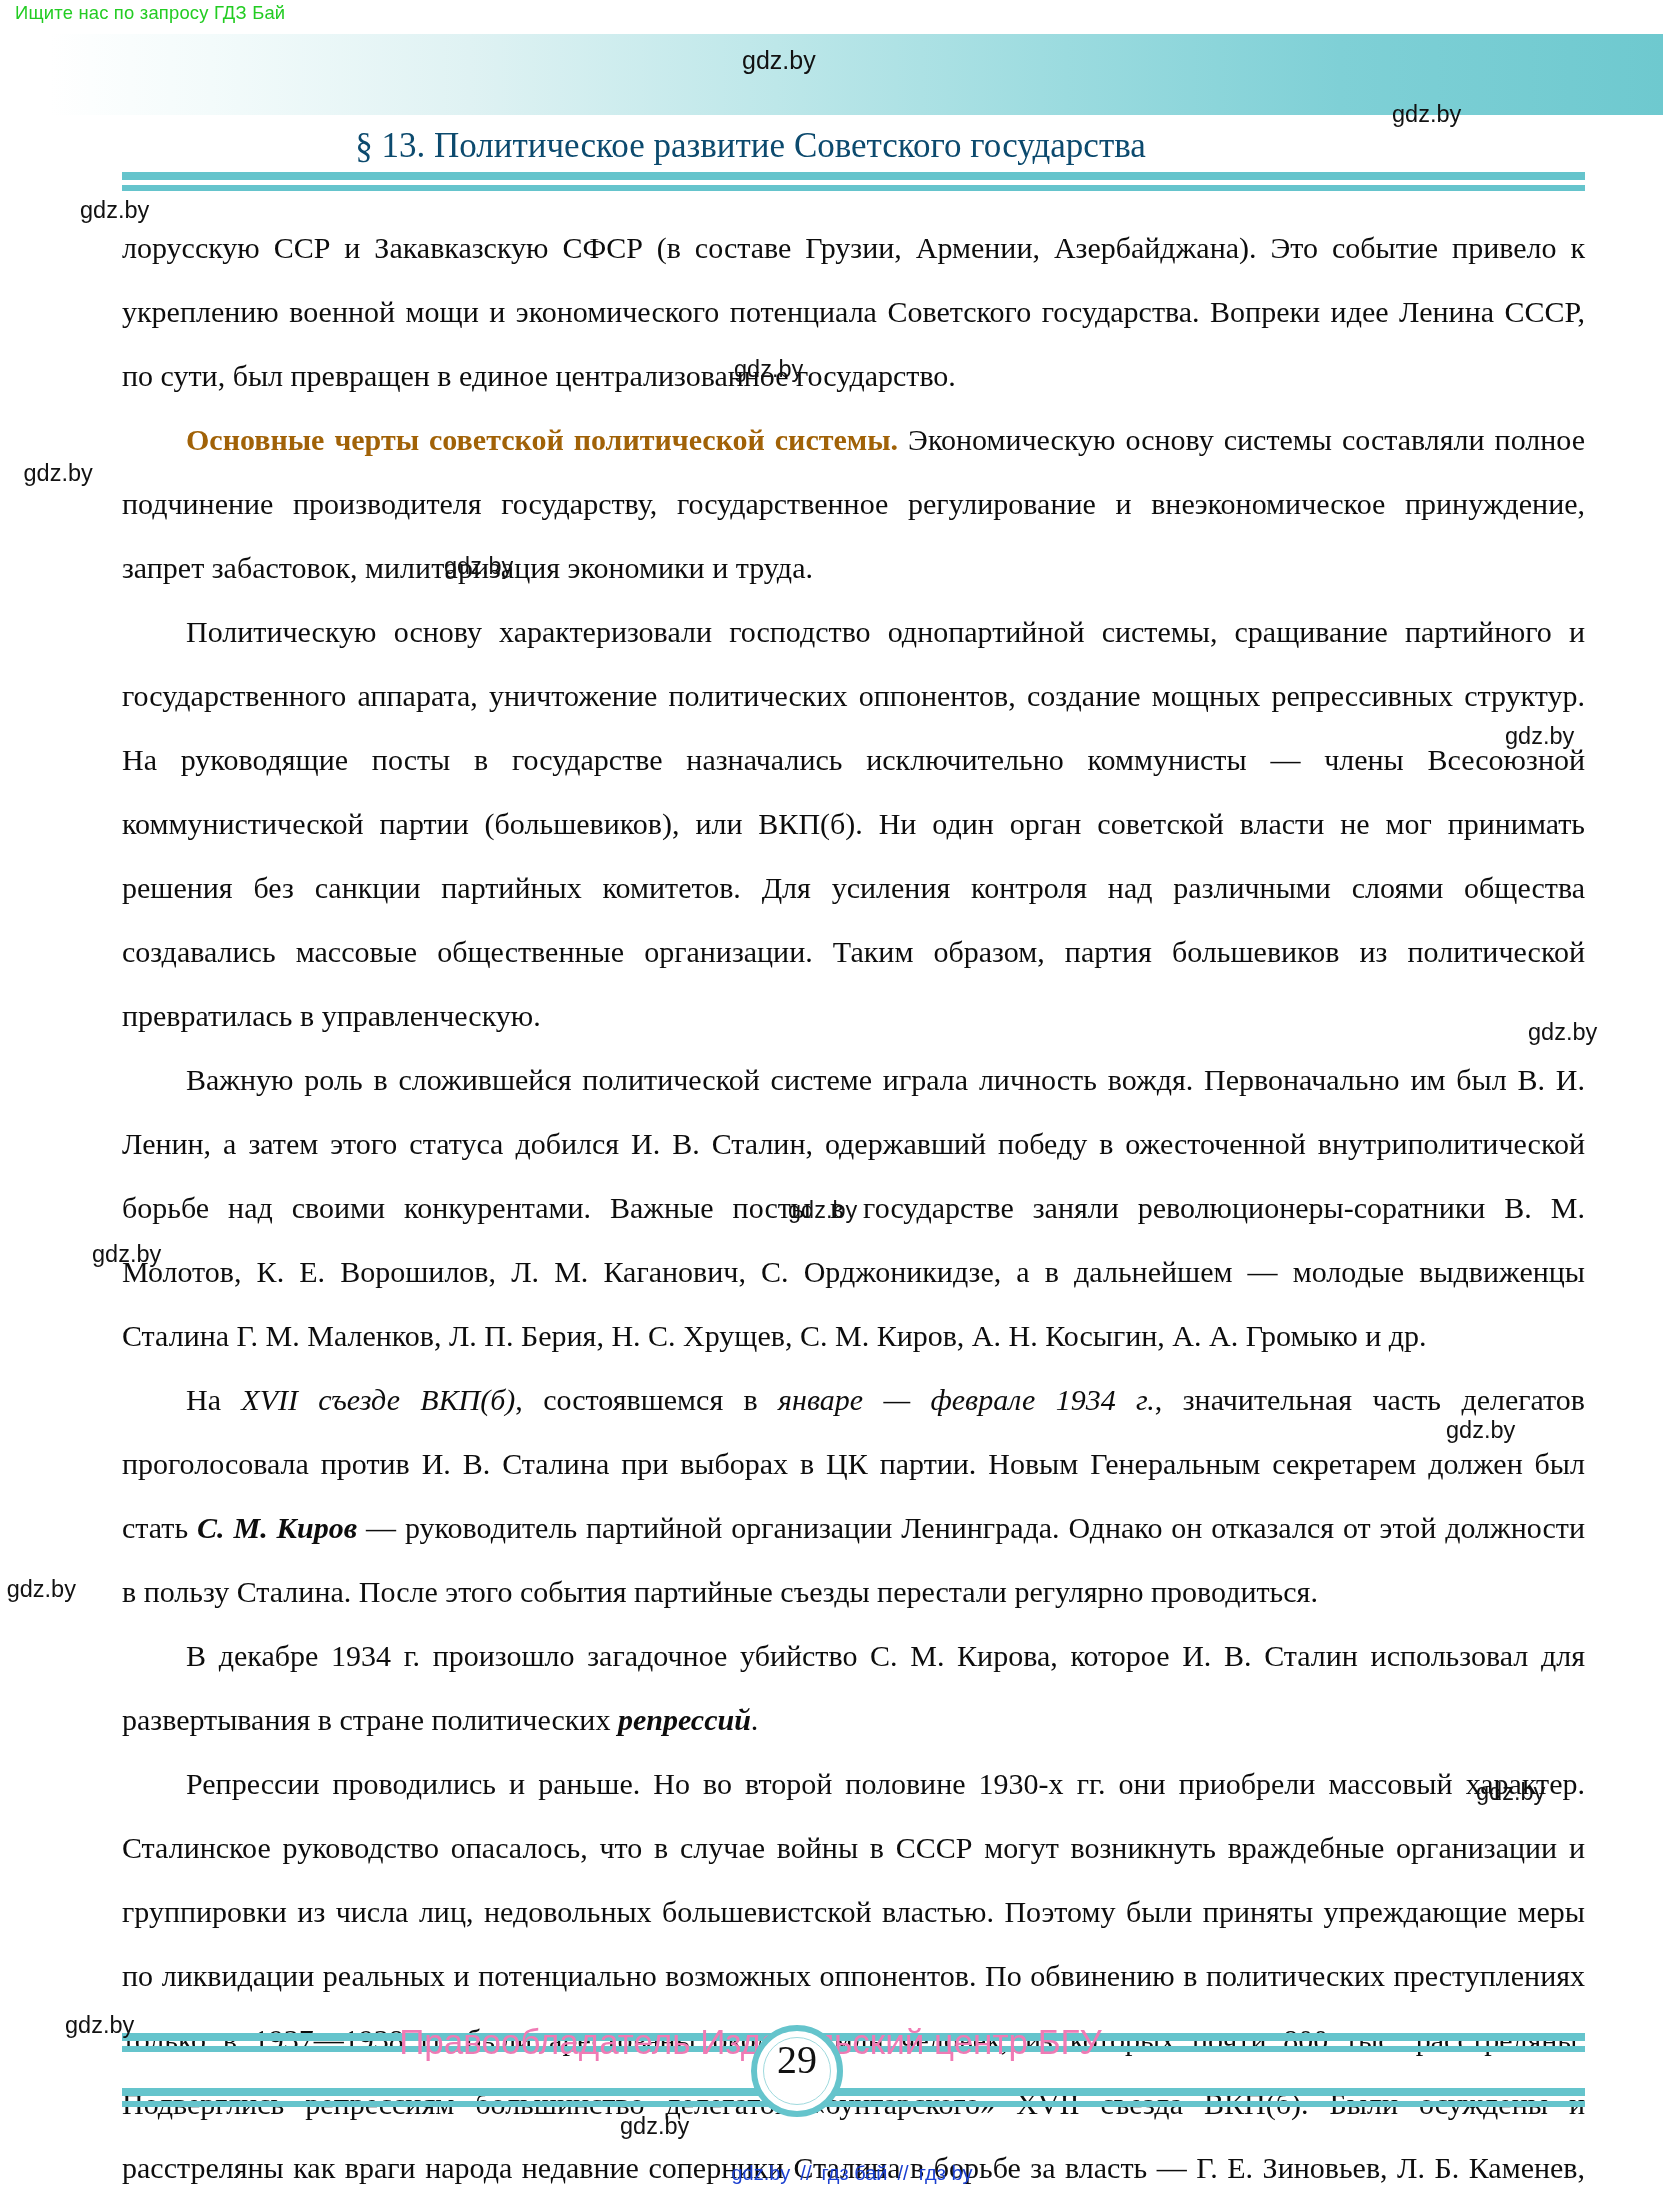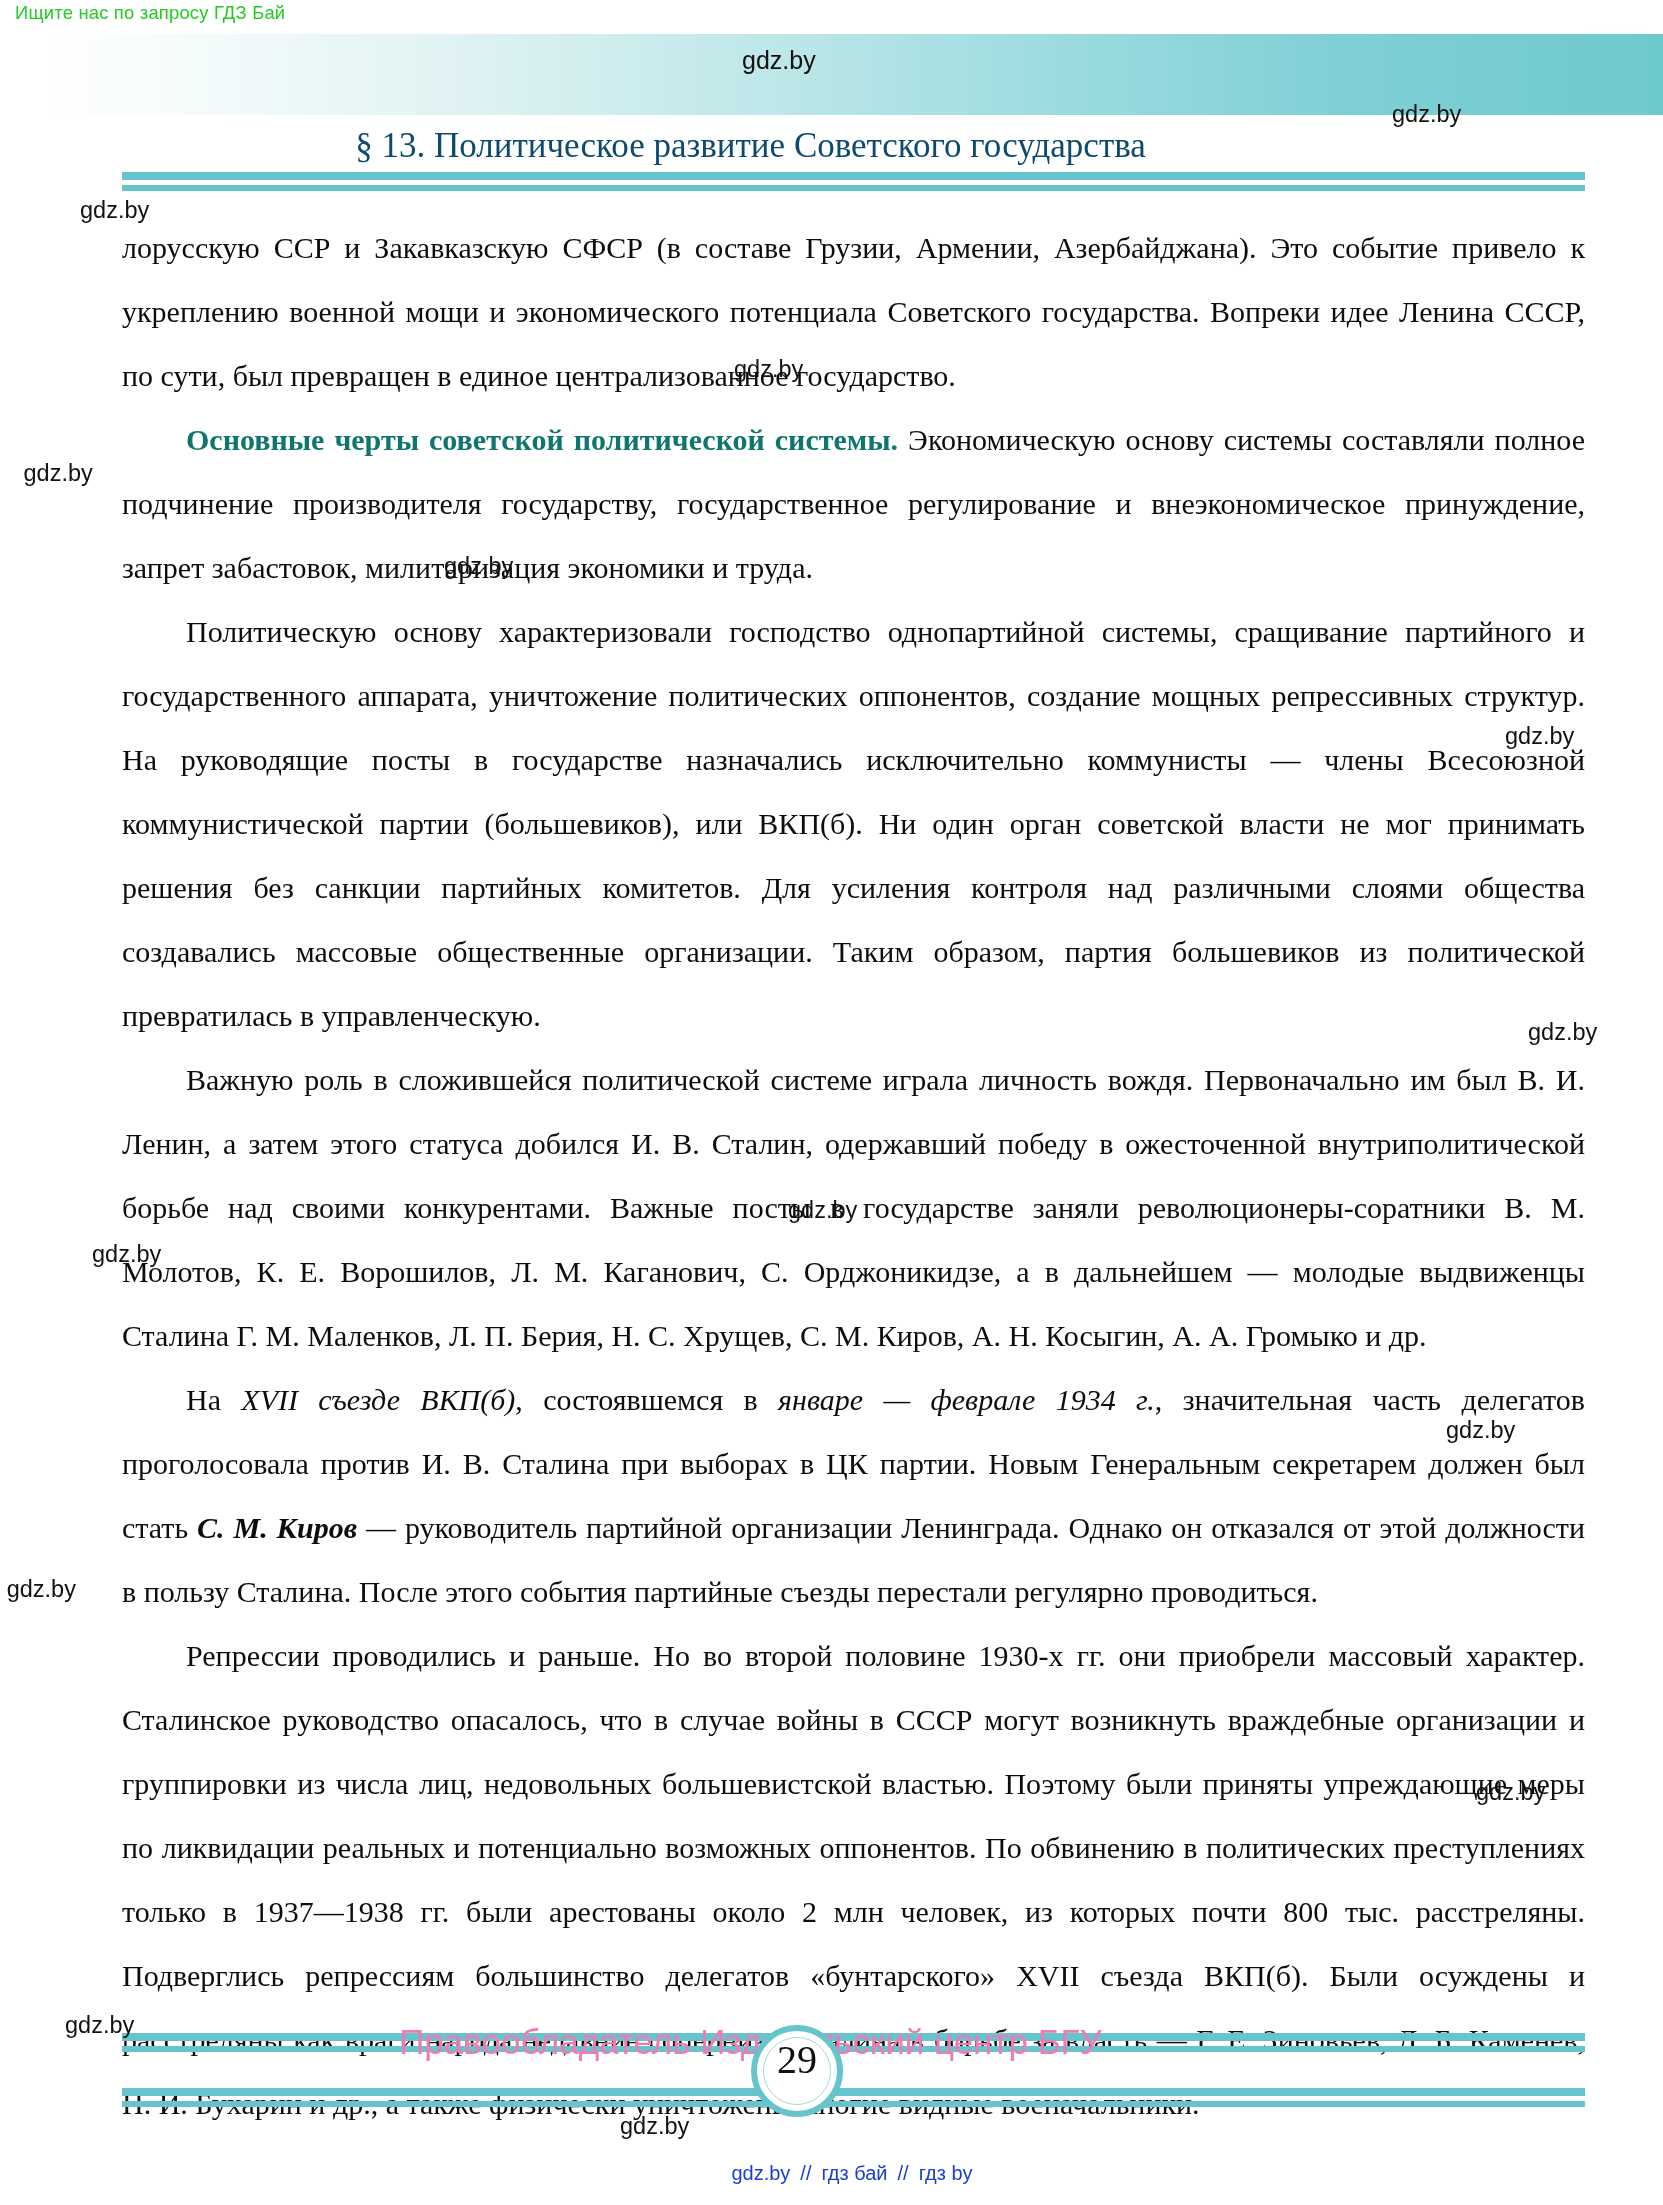--- a/index.html
+++ b/index.html
@@ -91,21 +91,21 @@
   .para {
     margin: 0;
     text-indent: 64px;
     text-align: justify;
     text-justify: inter-word;
   }
   .para.no-indent {
     text-indent: 0;
   }
   .heading-run {
-    color: #0f766e;
+    color: #a16207;
     font-weight: bold;
   }
   .ital { font-style: italic; }
   .bold-ital { font-style: italic; font-weight: bold; }
 
   
   .rule-group-bottom {
     position: absolute;
     top: 2033px;
     left: 122px;
@@ -200,20 +200,21 @@
   <div class="rule-gap"></div>
   <div class="rule-thin"></div>
 </div>
 
 <div class="text-column" id="body-text">
     <div class="para no-indent"><span>лорусскую ССР и Закавказскую СФСР (в составе Грузии, Армении, Азербайджана). Это событие привело к укреплению военной мощи и экономического потенциала Советского государства. Вопреки идее Ленина СССР, по сути, был превращен в единое централизованное государство.</span></div>
     <div class="para"><span class="heading-run">Основные черты советской политической системы.</span><span> Экономическую основу системы составляли полное подчинение производителя государству, государственное регулирование и внеэкономическое принуждение, запрет забастовок, милитаризация экономики и труда.</span></div>
     <div class="para"><span>Политическую основу характеризовали господство однопартийной системы, сращивание партийного и государственного аппарата, уничтожение политических оппонентов, создание мощных репрессивных структур. На руководящие посты в государстве назначались исключительно коммунисты — члены Всесоюзной коммунистической партии (большевиков), или ВКП(б). Ни один орган советской власти не мог принимать решения без санкции партийных комитетов. Для усиления контроля над различными слоями общества создавались массовые общественные организации. Таким образом, партия большевиков из политической превратилась в управленческую.</span></div>
     <div class="para"><span>Важную роль в сложившейся политической системе играла личность вождя. Первоначально им был В. И. Ленин, а затем этого статуса добился И. В. Сталин, одержавший победу в ожесточенной внутриполитической борьбе над своими конкурентами. Важные посты в государстве заняли революционеры-соратники В. М. Молотов, К. Е. Ворошилов, Л. М. Каганович, С. Орджоникидзе, а в дальнейшем — молодые выдвиженцы Сталина Г. М. Маленков, Л. П. Берия, Н. С. Хрущев, С. М. Киров, А. Н. Косыгин, А. А. Громыко и др.</span></div>
     <div class="para"><span>На </span><span class="ital">XVII съезде ВКП(б)</span><span>, состоявшемся в </span><span class="ital">январе — феврале 1934 г.</span><span>, значительная часть делегатов проголосовала против И. В. Сталина при выборах в ЦК партии. Новым Генеральным секретарем должен был стать </span><span class="bold-ital">С. М. Киров</span><span> — руководитель партийной организации Ленинграда. Однако он отказался от этой должности в пользу Сталина. После этого события партийные съезды перестали регулярно проводиться.</span></div>
+    <div class="para"><span>В декабре 1934 г. произошло загадочное убийство С. М. Кирова, которое И. В. Сталин использовал для развертывания в стране политических </span><span class="bold-ital">репрессий</span><span>.</span></div>
     <div class="para"><span>Репрессии проводились и раньше. Но во второй половине 1930-х гг. они приобрели массовый характер. Сталинское руководство опасалось, что в случае войны в СССР могут возникнуть враждебные организации и группировки из числа лиц, недовольных большевистской властью. Поэтому были приняты упреждающие меры по ликвидации реальных и потенциально возможных оппонентов. По обвинению в политических преступлениях только в 1937—1938 гг. были арестованы около 2 млн человек, из которых почти 800 тыс. расстреляны. Подверглись репрессиям большинство делегатов «бунтарского» XVII съезда ВКП(б). Были осуждены и расстреляны как враги народа недавние соперники Сталина в борьбе за власть — Г. Е. Зиновьев, Л. Б. Каменев, Н. И. Бухарин и др., а также физически уничтожены многие видные военачальники.</span></div>
   </div>
 
 <div class="copyright-wm">Правообладатель Издательский центр БГУ</div>
 
 <div class="rule-group-bottom">
   <div class="rule-thick"></div>
   <div class="rule-gap"></div>
   <div class="rule-thin"></div>
 </div>

